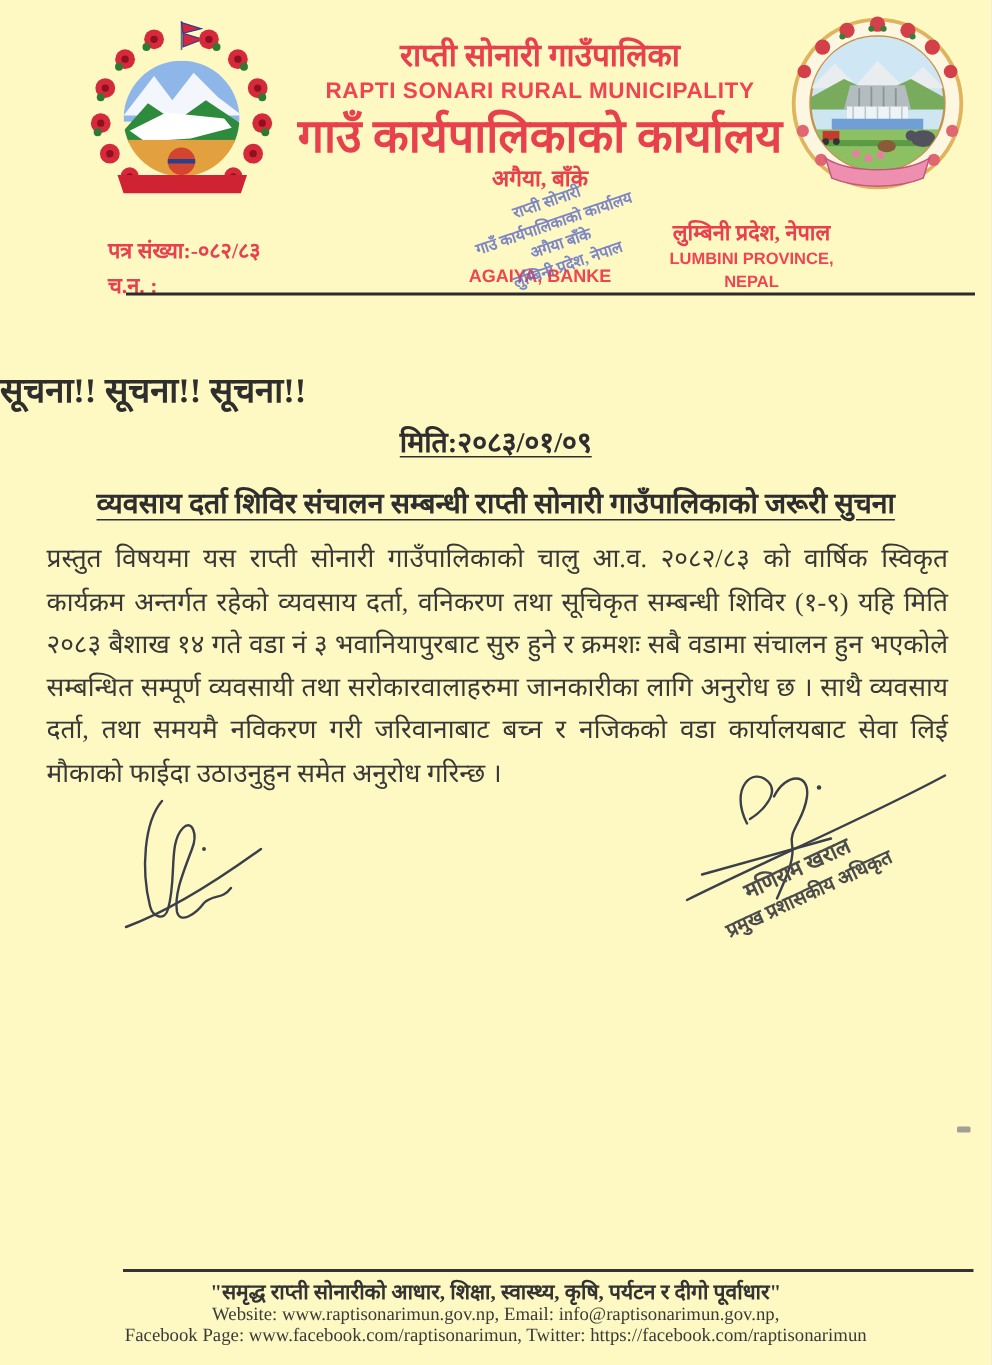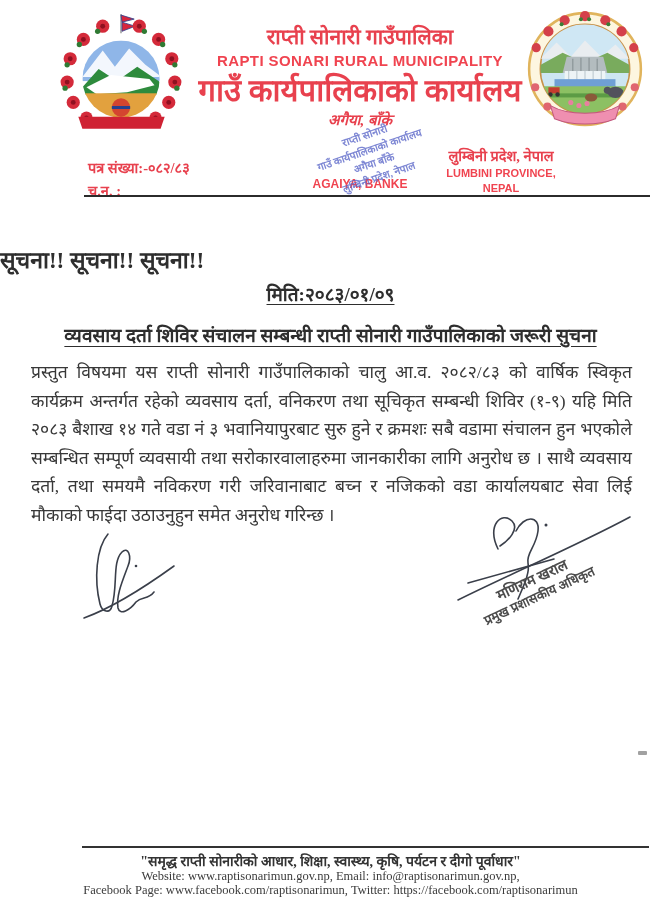--- a/index.html
+++ b/index.html
@@ -1,31 +1,31 @@
 <!DOCTYPE html>
 <html><head>
 <meta charset="utf-8">
 <style>
   html,body{margin:0;padding:0;background:#e9e9e9;}
   .page{
     position:relative;width:661px;height:910px;margin:0 auto;
-    background:#ffffff;overflow:hidden;
+    background:#fef9c3;overflow:hidden;
     font-family:"Liberation Serif","DejaVu Serif",serif;
     color:#3d3d3d;
   }
   .abs{position:absolute;}
   
   .head-center{left:150px;top:24px;width:420px;text-align:center;color:#e8414e;}
   .np-title1{font-size:21px;font-weight:600;line-height:26px;}
   .en-title1{font-family:"Liberation Sans","DejaVu Sans",sans-serif;font-size:15px;font-weight:bold;letter-spacing:.4px;line-height:22px;color:#f04450;}
   .np-title2{font-size:31px;font-weight:600;line-height:38px;}
   .en-title2{font-family:"Liberation Sans","DejaVu Sans",sans-serif;font-size:17.5px;font-weight:bold;letter-spacing:.3px;line-height:24px;color:#f04450;}
-  .np-place{font-size:15px;font-weight:600;line-height:20px;font-style:italic;}
+  .np-place{font-size:15px;font-weight:600;line-height:20px;}
   .en-place{font-family:"Liberation Sans","DejaVu Sans",sans-serif;font-size:12px;font-weight:bold;line-height:16px;color:#f04450;margin-top:46px;}
-  .meta-left{left:88px;top:157px;color:#e8414e;font-size:14.5px;font-weight:600;line-height:23px;}
+  .meta-left{left:72px;top:157px;color:#e8414e;font-size:14.5px;font-weight:600;line-height:23px;}
   .meta-right{left:436px;top:147px;width:130px;text-align:center;color:#e8414e;}
   .meta-right .np{font-size:14.5px;font-weight:600;line-height:19px;}
   .meta-right .en{font-family:"Liberation Sans","DejaVu Sans",sans-serif;font-size:11px;font-weight:bold;line-height:15px;color:#f04450;}
   .head-rule{left:84px;top:195px;width:566px;height:2px;background:#2b2b2b;}
   .blue-stamp{
     left:286px;top:128px;width:172px;
     transform:rotate(-19deg);transform-origin:center;
     color:#5a66c8;opacity:.78;text-align:center;
     font-size:10.5px;line-height:14.5px;font-weight:600;
   }

